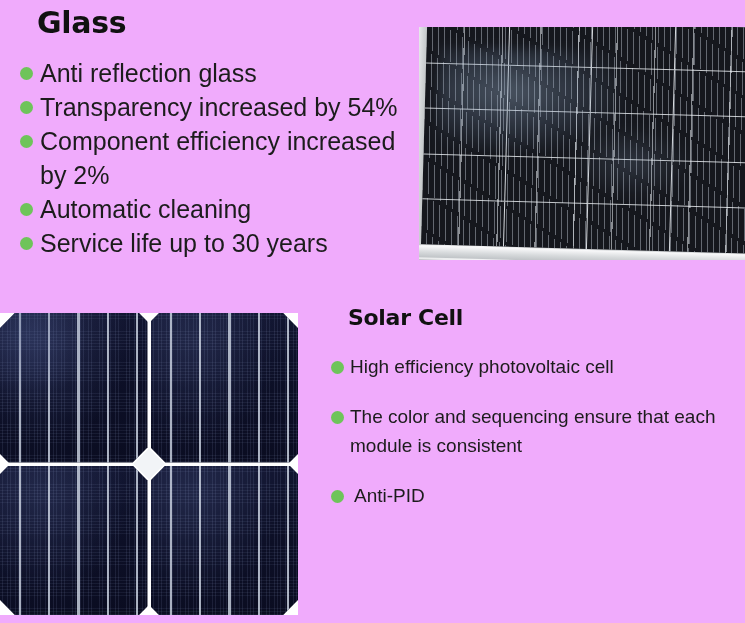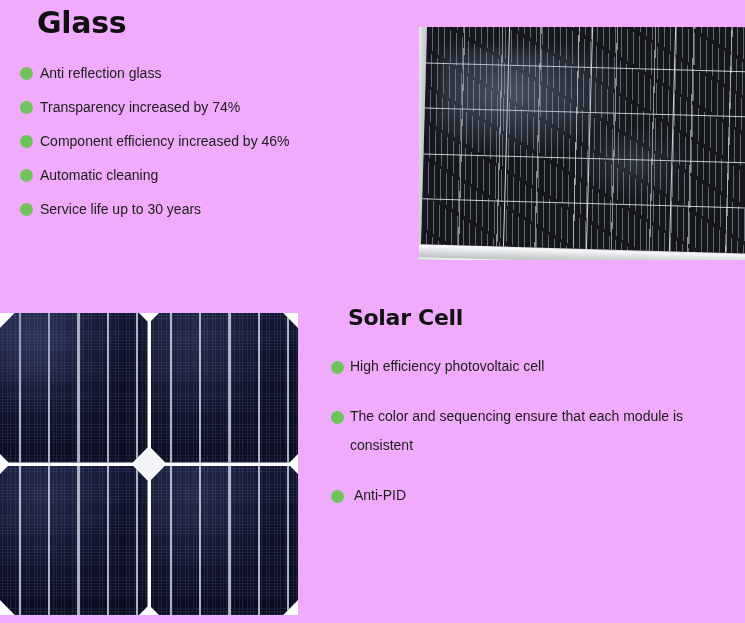--- a/index.html
+++ b/index.html
@@ -73,21 +73,21 @@
     top: 56px;
     width: 420px;
   }
 
   #glass-block .feature-item {
     padding-left: 40px;
     min-height: 34px;
   }
 
   #glass-block .feature-text {
-    font-size: 14px;
+    font-size: 25px;
     line-height: 34px;
   }
 
   #glass-block .bullet-dot {
     left: 20px;
     top: 11px;
     width: 13px;
     height: 13px;
   }
 
@@ -115,21 +115,21 @@
     top: 60px;
     width: 435px;
   }
 
   #solarcell-block .feature-item {
     padding-left: 40px;
     margin-bottom: 21px;
   }
 
   #solarcell-block .feature-text {
-    font-size: 14px;
+    font-size: 19px;
     line-height: 29px;
   }
 
   #solarcell-block .bullet-dot {
     left: 21px;
     top: 9px;
     width: 13px;
     height: 13px;
   }
 
@@ -375,26 +375,26 @@
 
     <ul class="feature-list">
 
       <li class="feature-item">
         <span class="bullet-dot"></span>
         <span class="feature-text">Anti reflection glass</span>
       </li>
 
       <li class="feature-item">
         <span class="bullet-dot"></span>
-        <span class="feature-text">Transparency increased by 74%</span>
-      </li>
-
-      <li class="feature-item">
-        <span class="bullet-dot"></span>
-        <span class="feature-text">Component efficiency increased by 46%</span>
+        <span class="feature-text">Transparency increased by 54%</span>
+      </li>
+
+      <li class="feature-item">
+        <span class="bullet-dot"></span>
+        <span class="feature-text">Component efficiency increased by 2%</span>
       </li>
 
       <li class="feature-item">
         <span class="bullet-dot"></span>
         <span class="feature-text">Automatic cleaning</span>
       </li>
 
       <li class="feature-item">
         <span class="bullet-dot"></span>
         <span class="feature-text">Service life up to 30 years</span>

